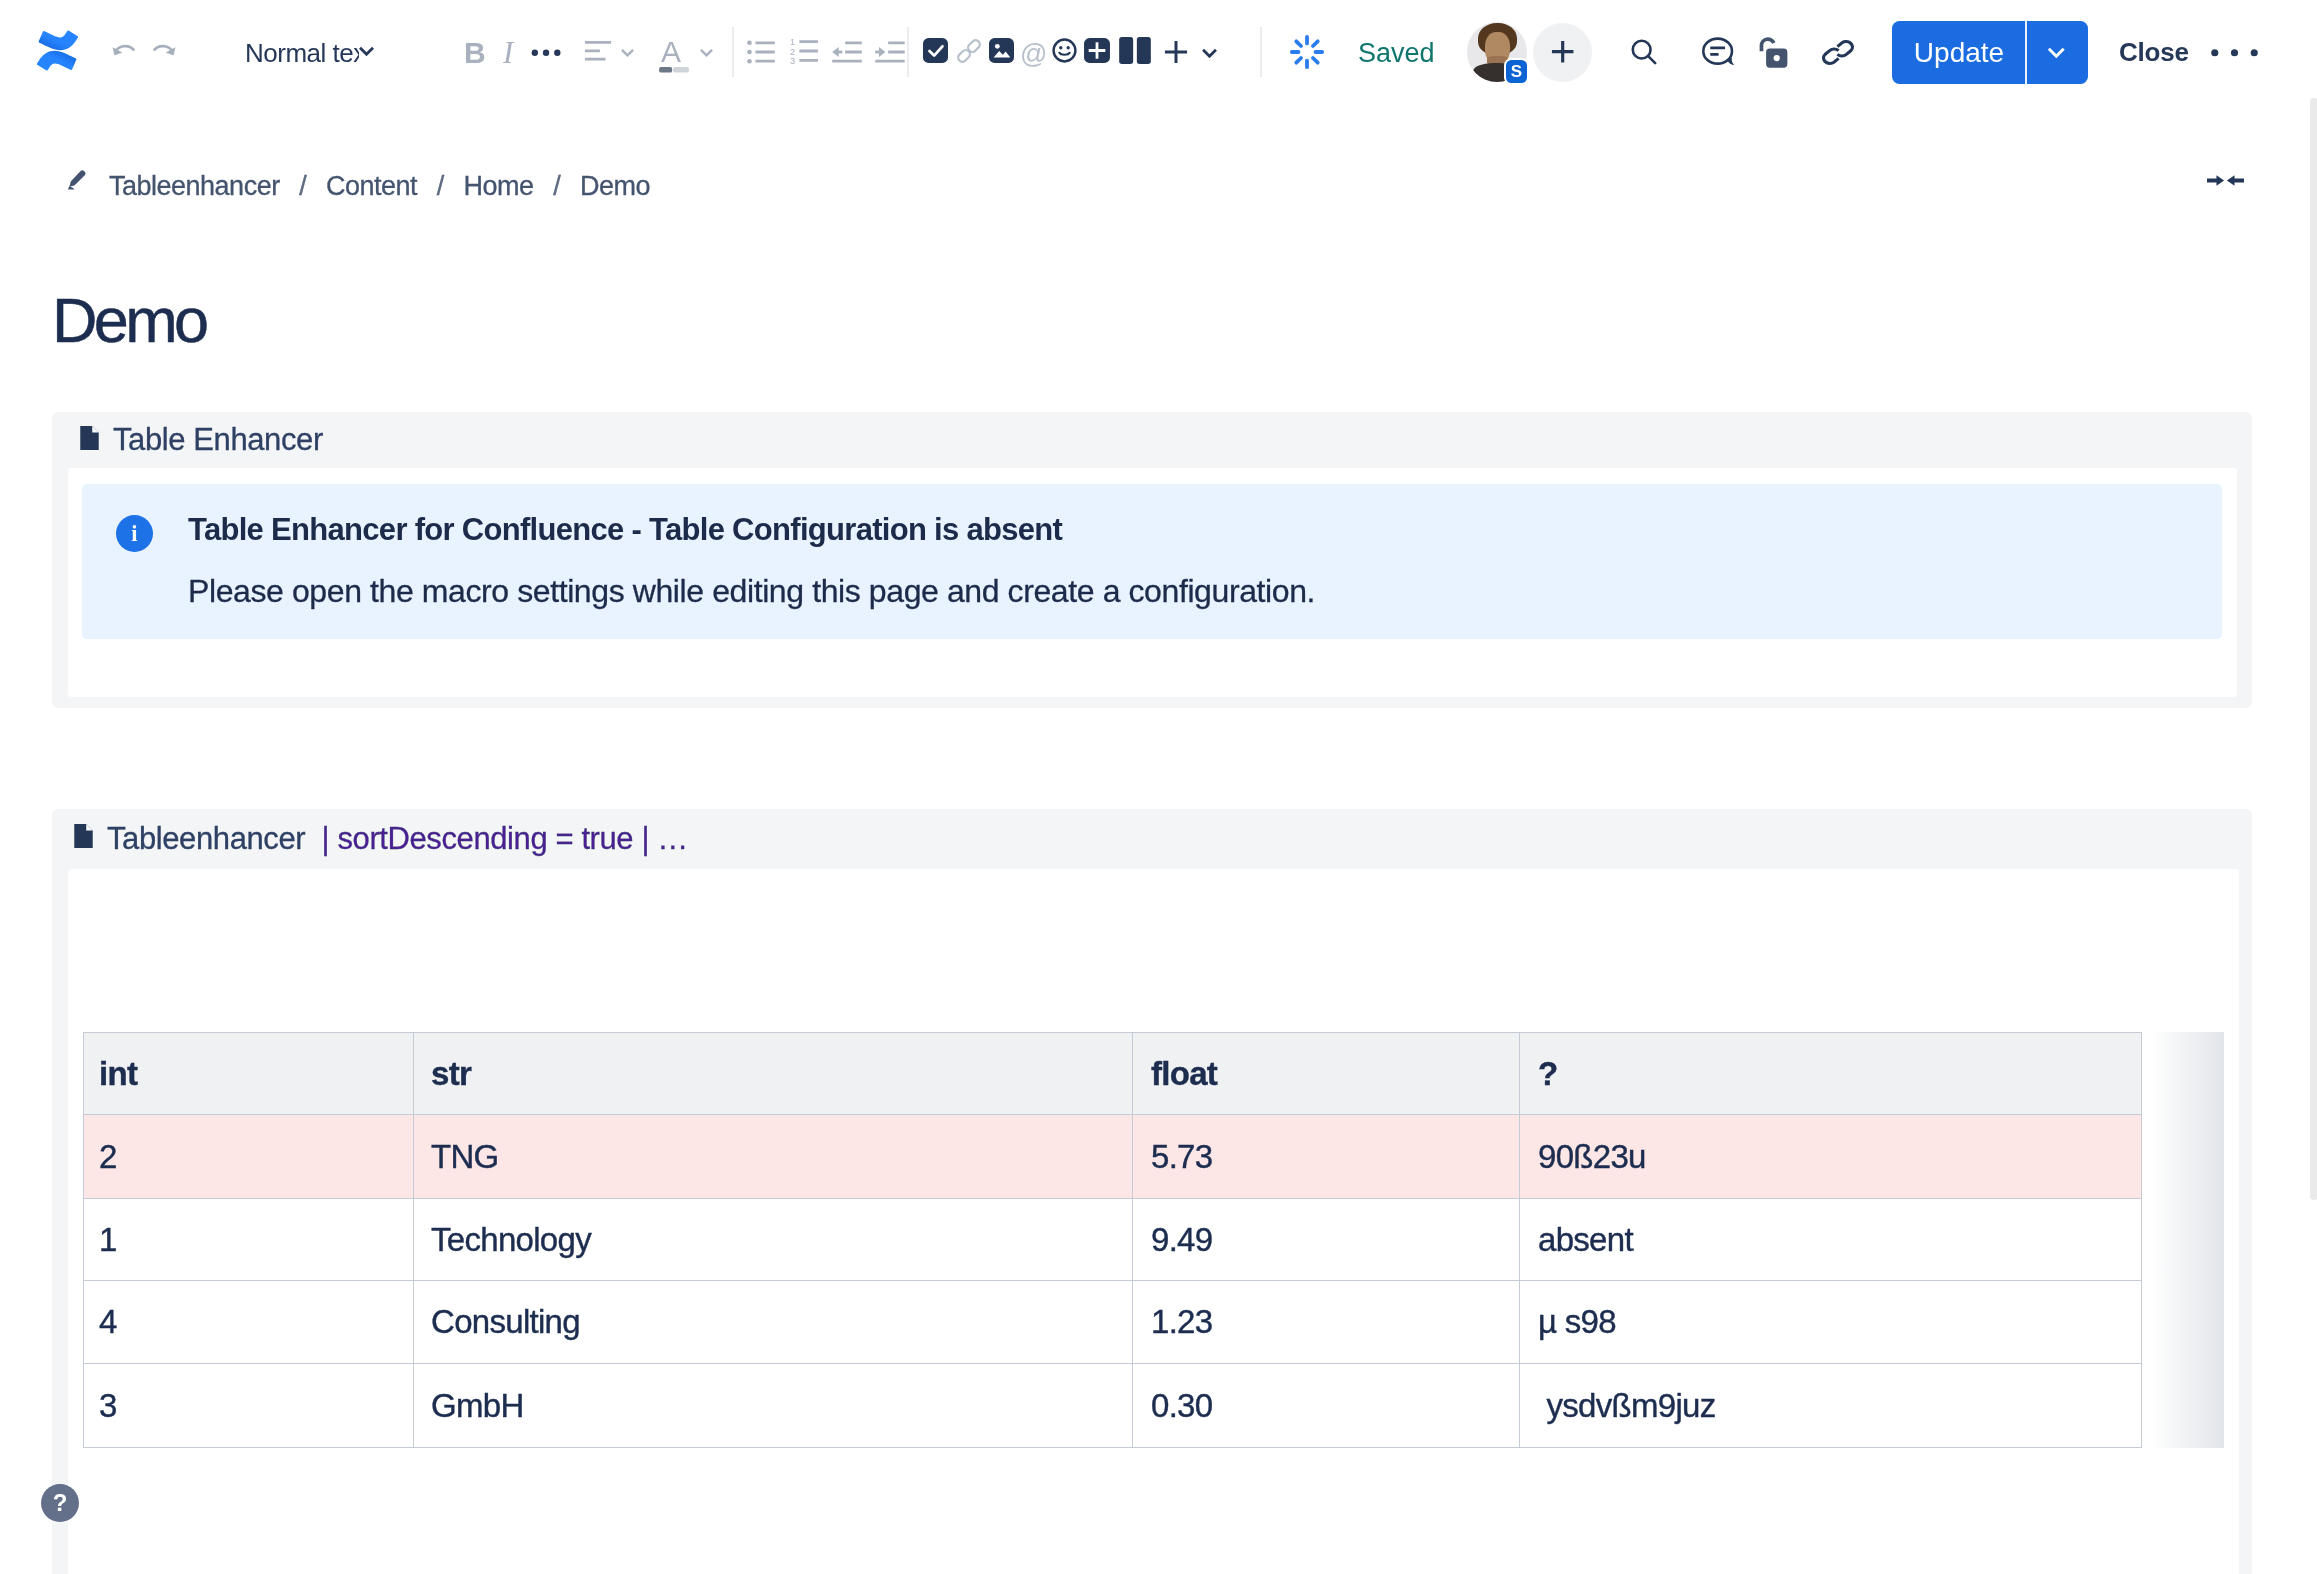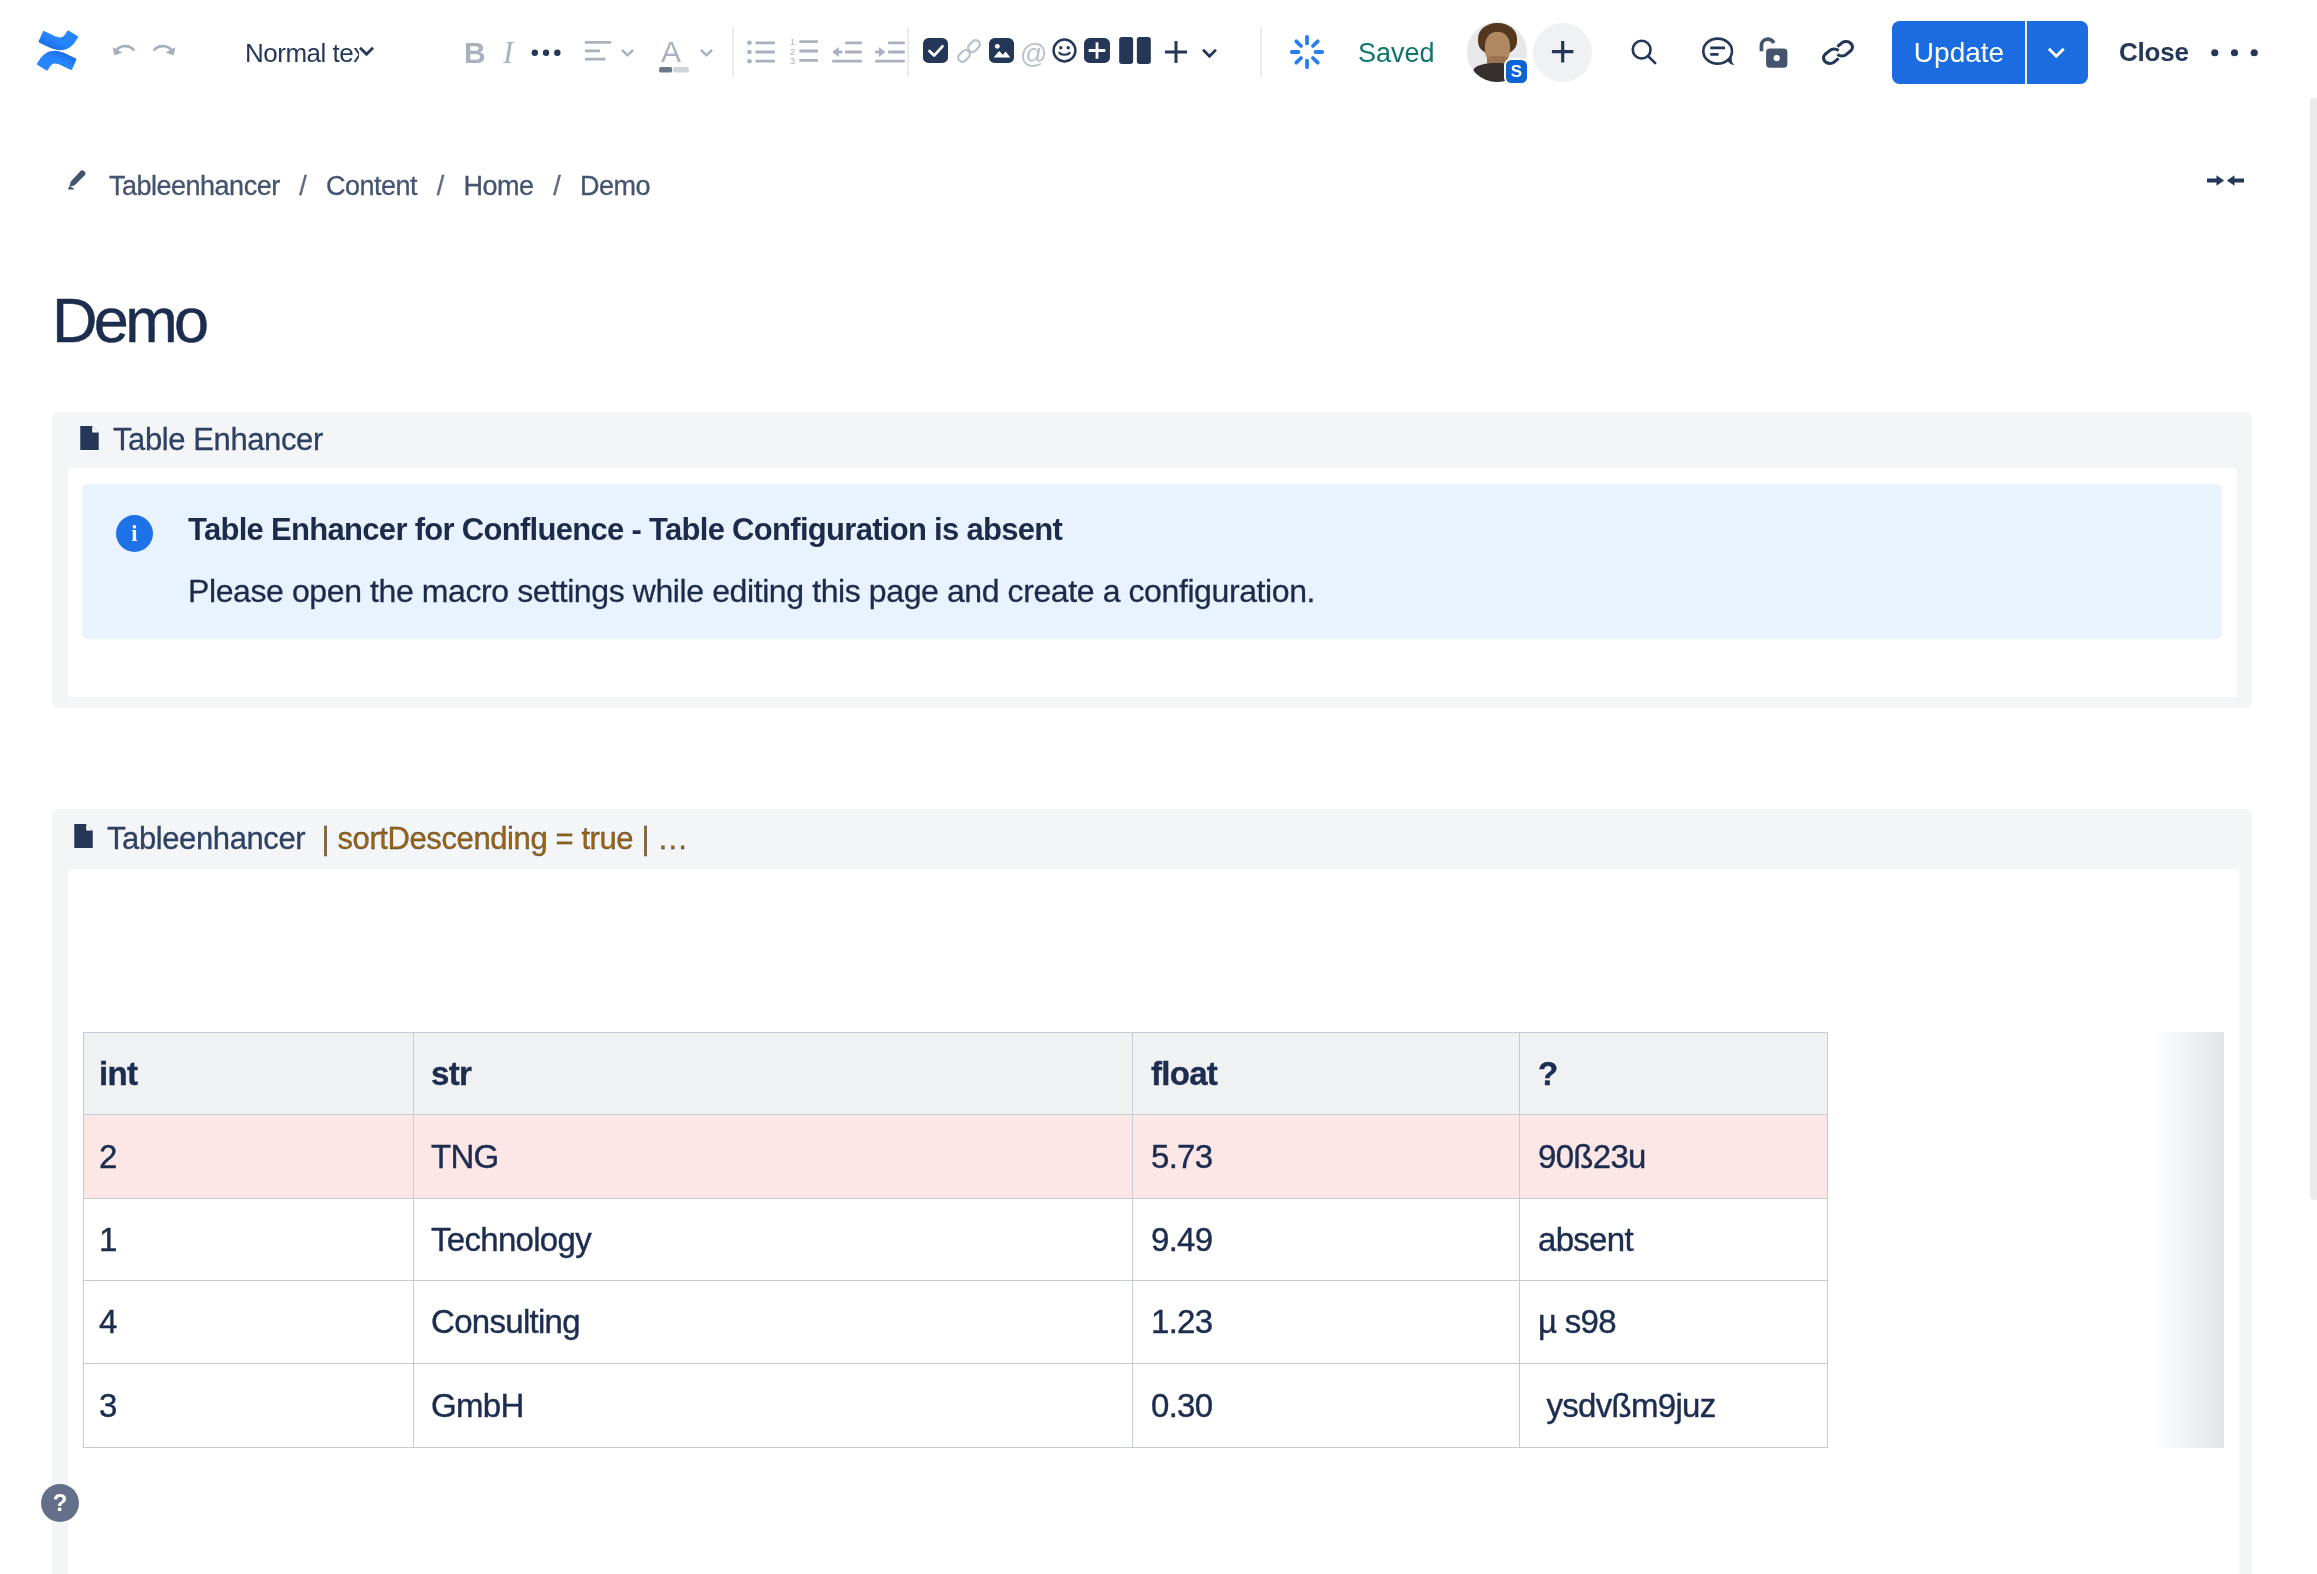--- a/index.html
+++ b/index.html
@@ -247,24 +247,24 @@
 <div class="abs" style="left:82px;top:484px;width:2140px;height:155px;border-radius:4.7px;background:#E9F2FF;"></div>
 <div class="abs" style="left:116px;top:515px;width:37px;height:37px;border-radius:50%;background:#1D72E8;color:#fff;font-size:22.5px;font-weight:700;font-family:'Liberation Serif',serif;display:flex;align-items:center;justify-content:center;">i</div>
 <div class="abs" style="left:188px;top:512px;font-size:31px;letter-spacing:-0.7px;font-weight:700;color:#1C2B4A;">Table Enhancer for Confluence - Table Configuration is absent</div>
 <div class="abs" style="left:188px;top:573px;font-size:32px;letter-spacing:-0.4px;color:#1C2B4A;-webkit-text-stroke:0.3px #1C2B4A;">Please open the macro settings while editing this page and create a configuration.</div>
 
 <div class="panel" style="left:52px;top:809px;width:2200px;height:843px;"></div>
 <svg class="nav-ic" style="left:74px;top:824px" width="19" height="24" viewBox="0 0 20 26">
     <path d="M0 0 h13 l7 7 v19 h-20 z" fill="#243757"></path>
     <path d="M13 0 l7 7 h-7 z" fill="#fff"></path>
   </svg>
-<div class="abs" style="left:107px;top:821px;font-size:31px;letter-spacing:-0.4px;color:#2E4164;-webkit-text-stroke:0.3px #2E4164;">Tableenhancer <span style="color:#a16207">&nbsp;| sortDescending = true | …</span></div>
+<div class="abs" style="left:107px;top:821px;font-size:31px;letter-spacing:-0.4px;color:#2E4164;-webkit-text-stroke:0.3px #2E4164;">Tableenhancer <span style="color:#4c1d95">&nbsp;| sortDescending = true | …</span></div>
 <div class="pwhite" style="left:68px;top:869px;width:2171px;height:787px;"></div>
 
-<table class="abs" style="left:83px;top:1032px;width:1745px;border-collapse:collapse;font-size:33px;letter-spacing:-0.7px;color:#1C2D4F;table-layout:fixed;-webkit-text-stroke:0.4px #1C2D4F;" cellspacing="0">
+<table class="abs" style="left:83px;top:1032px;width:2059px;border-collapse:collapse;font-size:33px;letter-spacing:-0.7px;color:#1C2D4F;table-layout:fixed;-webkit-text-stroke:0.4px #1C2D4F;" cellspacing="0">
   <colgroup>
       <col style="width:330px">
       <col style="width:719px">
       <col style="width:387px">
       <col>
     </colgroup>
   <tbody>
       <tr style="height:82px;background:#F0F1F3;font-weight:700;">
     <td style="border:1.4px solid #C6CCD6;padding-left:15px;">int</td>
     <td style="border:1.4px solid #C6CCD6;padding-left:17px;">str</td>

